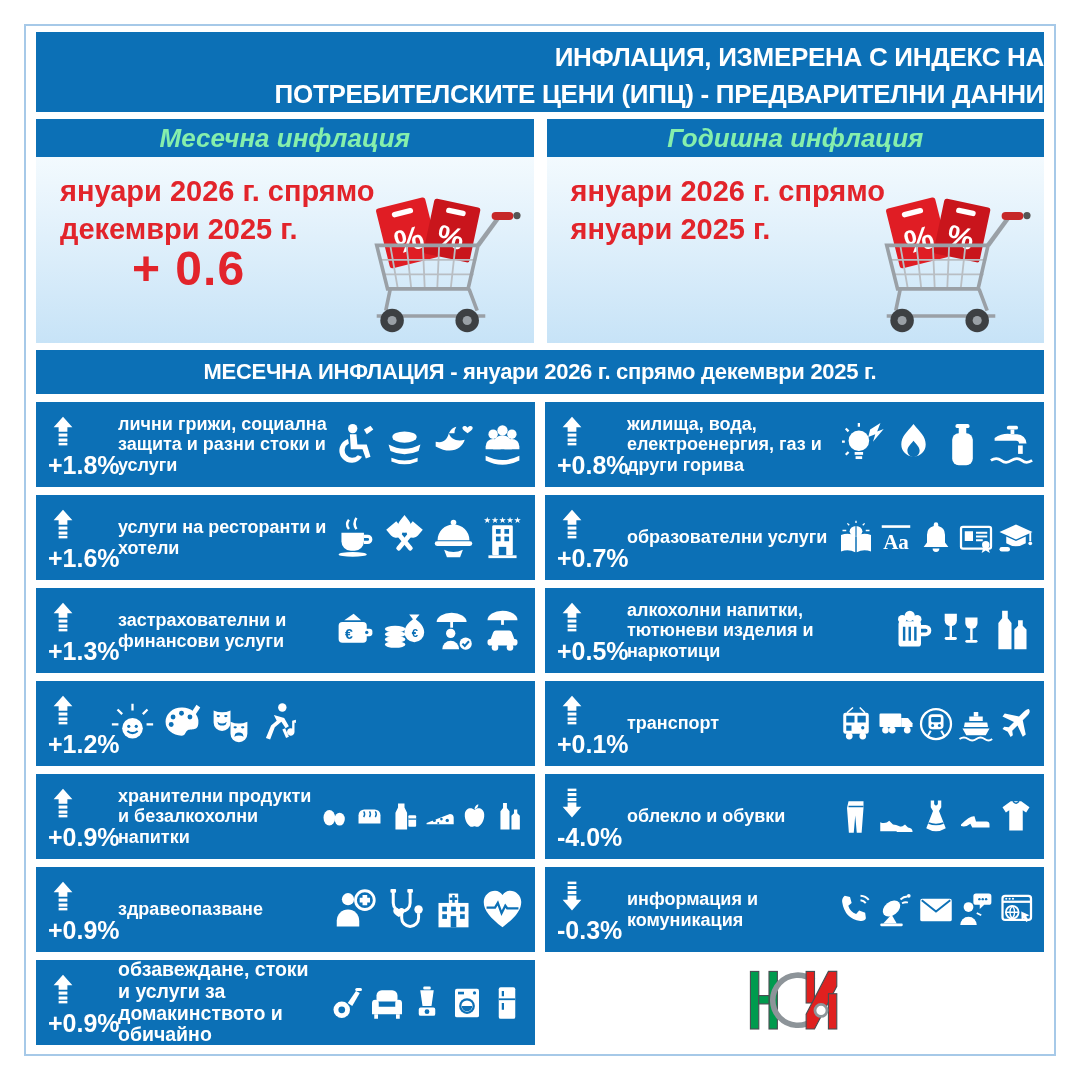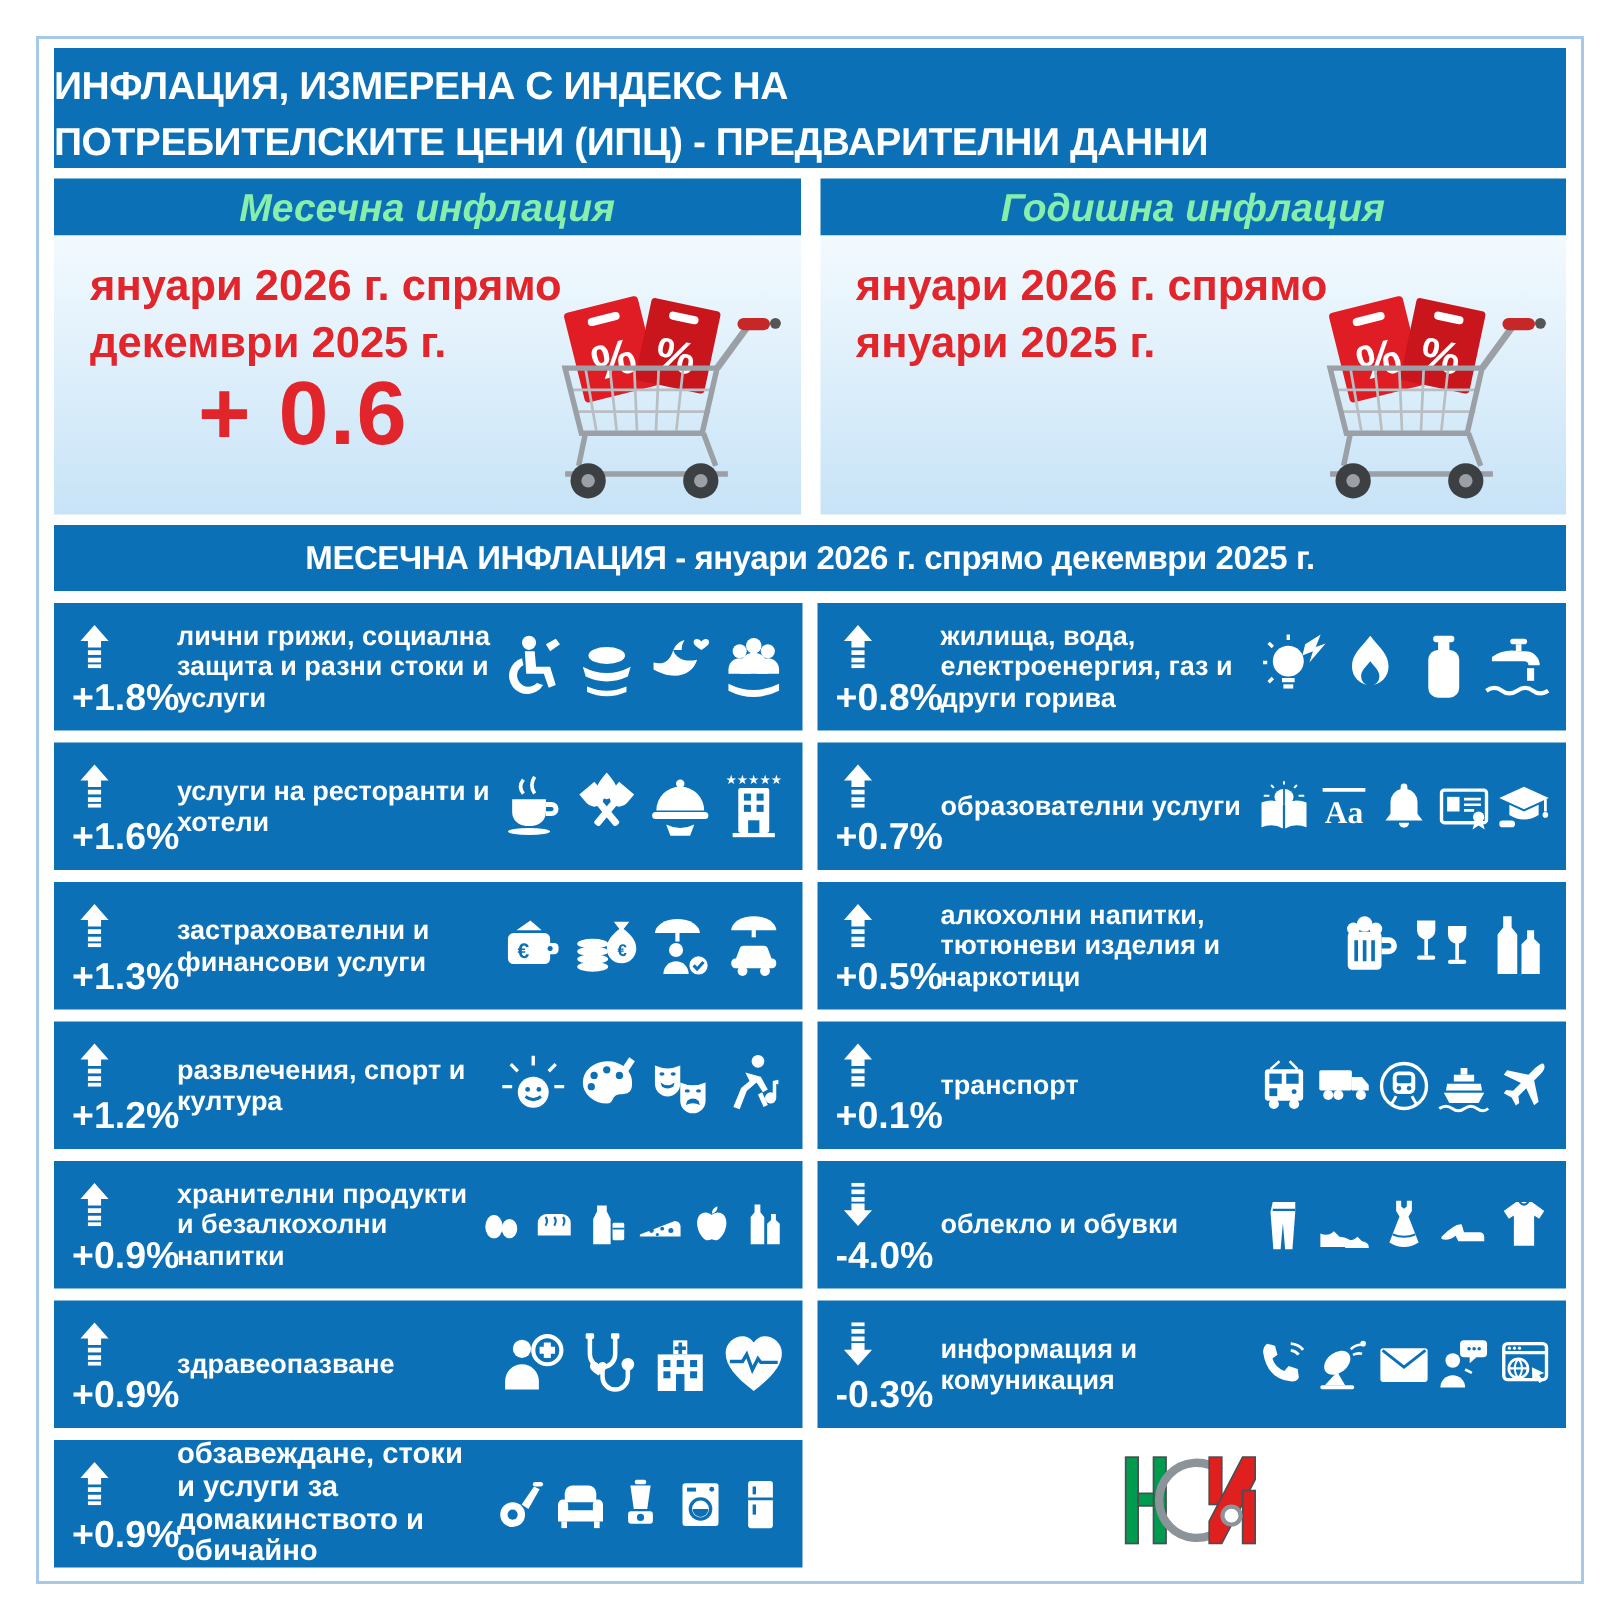--- a/index.html
+++ b/index.html
@@ -1,30 +1,30 @@
 <!DOCTYPE html>
 <html><head>
 <meta charset="utf-8">
 <style>
   html,body{margin:0;padding:0;background:#fff;}
   body{width:1080px;height:1080px;position:relative;overflow:hidden;
        font-family:"Liberation Sans",sans-serif;}
   .frame{position:absolute;inset:24px;border:2px solid #a6c9e8;pointer-events:none;}
   .content{position:absolute;left:36px;top:32px;width:1008px;}
-  .hdr{background:#0c70b6;color:#fff;text-align:left;font-weight:bold;
+  .hdr{background:#0c70b6;color:#fff;text-align:right;font-weight:bold;
        font-size:26px;line-height:1.42;height:80px;box-sizing:border-box;
        padding-top:7px;letter-spacing:-.3px;}
   .panels{display:flex;gap:13px;margin-top:7px;}
   .panel{flex:1;min-width:0;}
   .panel-h{background:#0c70b6;color:#86efac;font-style:italic;font-weight:bold;
        font-size:26px;text-align:center;height:38px;line-height:38px;}
   .panel-b{height:186px;background:linear-gradient(#f3fafe,#c7e3f7);
        position:relative;box-sizing:border-box;padding:16px 0 0 24px;}
   .period{color:#e2242b;font-size:29px;font-weight:bold;line-height:1.3;}
-  .bigval{position:absolute;left:96px;top:84px;color:#e2242b;font-size:60px;
+  .bigval{position:absolute;left:96px;top:84px;color:#e2242b;font-size:48px;
        font-weight:bold;letter-spacing:1px;}
   .cart{position:absolute;right:8px;top:24px;width:190px;height:156px;}
   .banner{margin-top:7px;background:#0c70b6;color:#fff;font-weight:bold;
        font-size:22px;text-align:center;height:44px;line-height:44px;letter-spacing:-.3px;}
   .grid{display:flex;gap:10px;margin-top:8px;align-items:stretch;}
   .col{flex:1;min-width:0;display:flex;flex-direction:column;gap:8px;}
   .tiles{display:flex;flex-direction:column;gap:8px;}
   .tile{background:#0c70b6;height:85px;display:flex;align-items:center;
        box-sizing:border-box;padding:0 10px 0 12px;color:#fff;overflow:hidden;}
   .t-arrow{width:62px;flex:0 0 62px;display:flex;flex-direction:column;
@@ -288,21 +288,20 @@
           <div class="tile">
             <div class="t-arrow">
               <svg viewBox="0 0 48 48" fill="#fff">
                 <path d="M24 1l15 17H31v7H17v-7H9z"></path>
                 <rect x="17" y="28" width="14" height="5"></rect>
                 <rect x="17" y="36" width="14" height="5"></rect>
                 <rect x="17" y="43" width="14" height="4"></rect>
               </svg>
               <div class="t-pct">+1.2%</div>
             </div>
-            <div class="t-label">развлечения, спорт и култура</div>
             <div class="t-icons">
               <span>
                 <svg viewBox="0 0 48 48" fill="#fff" style="width: 45px; height: 45px;">
                   <g stroke="#fff" stroke-width="2.4" fill="none">
                     <path d="M24 10V3M13 14 8 9M35 14l5-5M9 25H2M46 25h-7"></path>
                   </g>
                   <circle cx="24" cy="29" r="11"></circle>
                   <circle cx="20" cy="27" r="1.7" fill="#0c70b6"></circle>
                   <circle cx="28" cy="27" r="1.7" fill="#0c70b6"></circle>
                   <path d="M18.5 32q5.5 4.5 11 0" stroke="#0c70b6" stroke-width="2.2" fill="none"></path>

